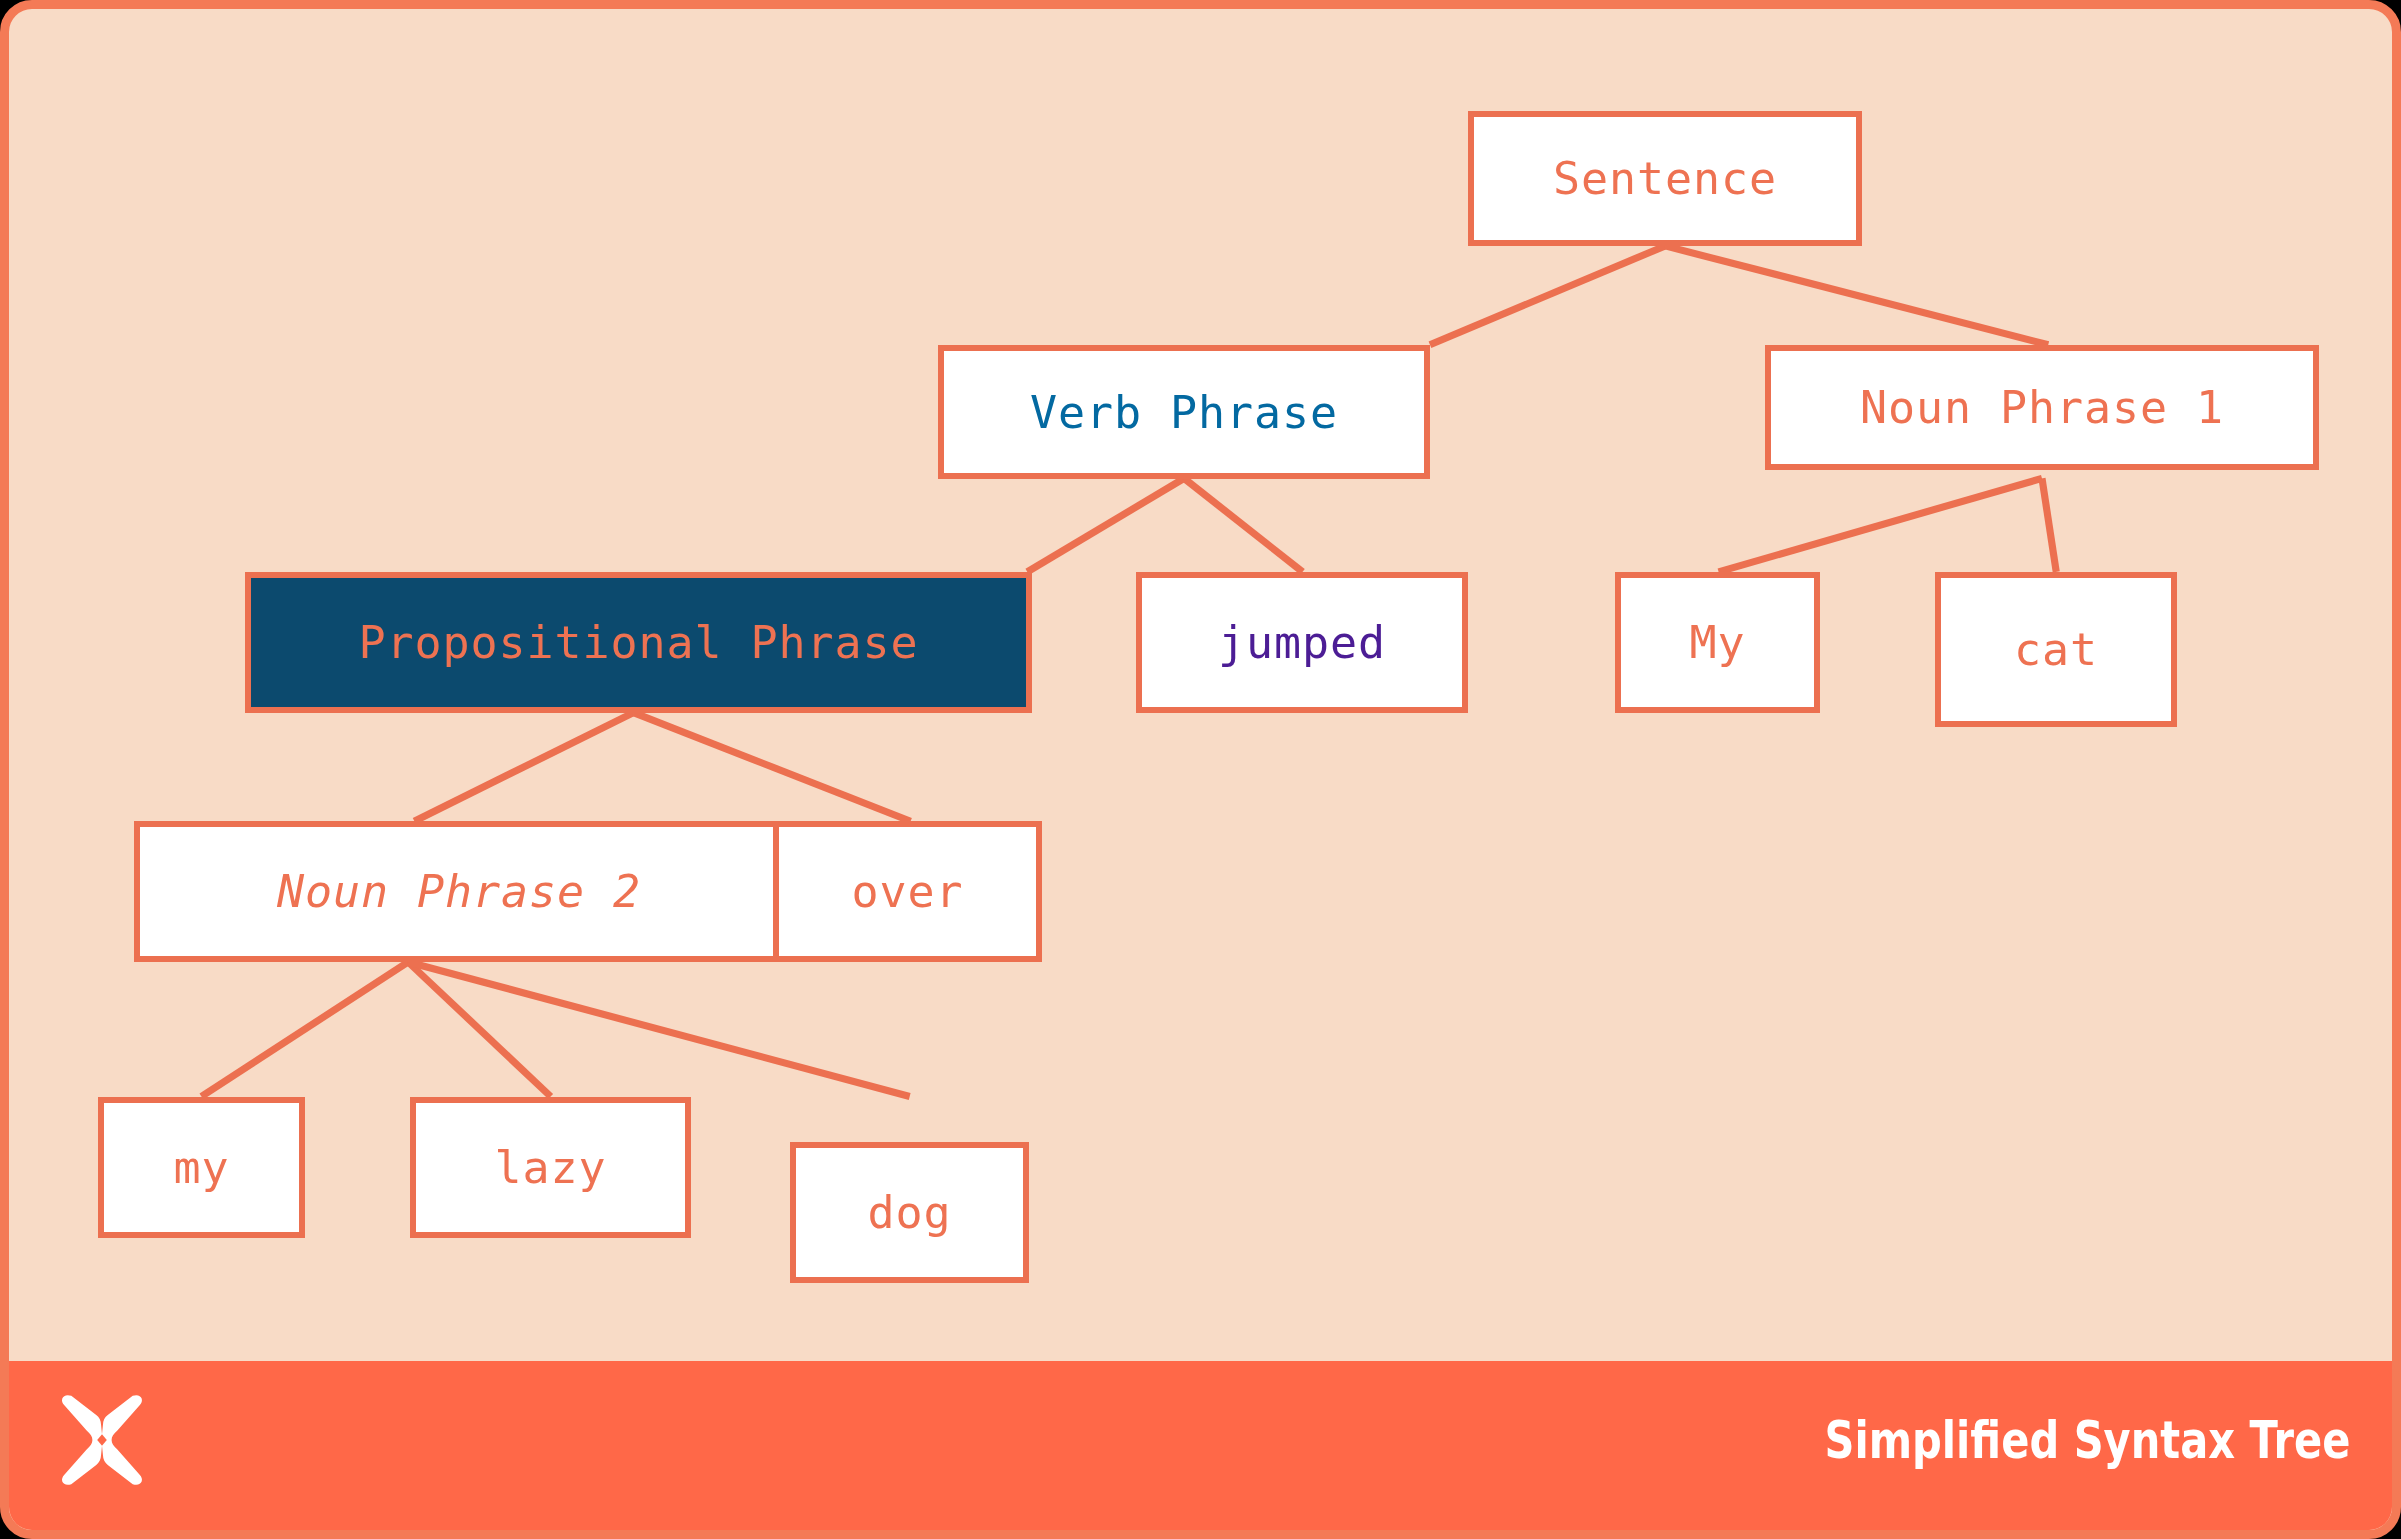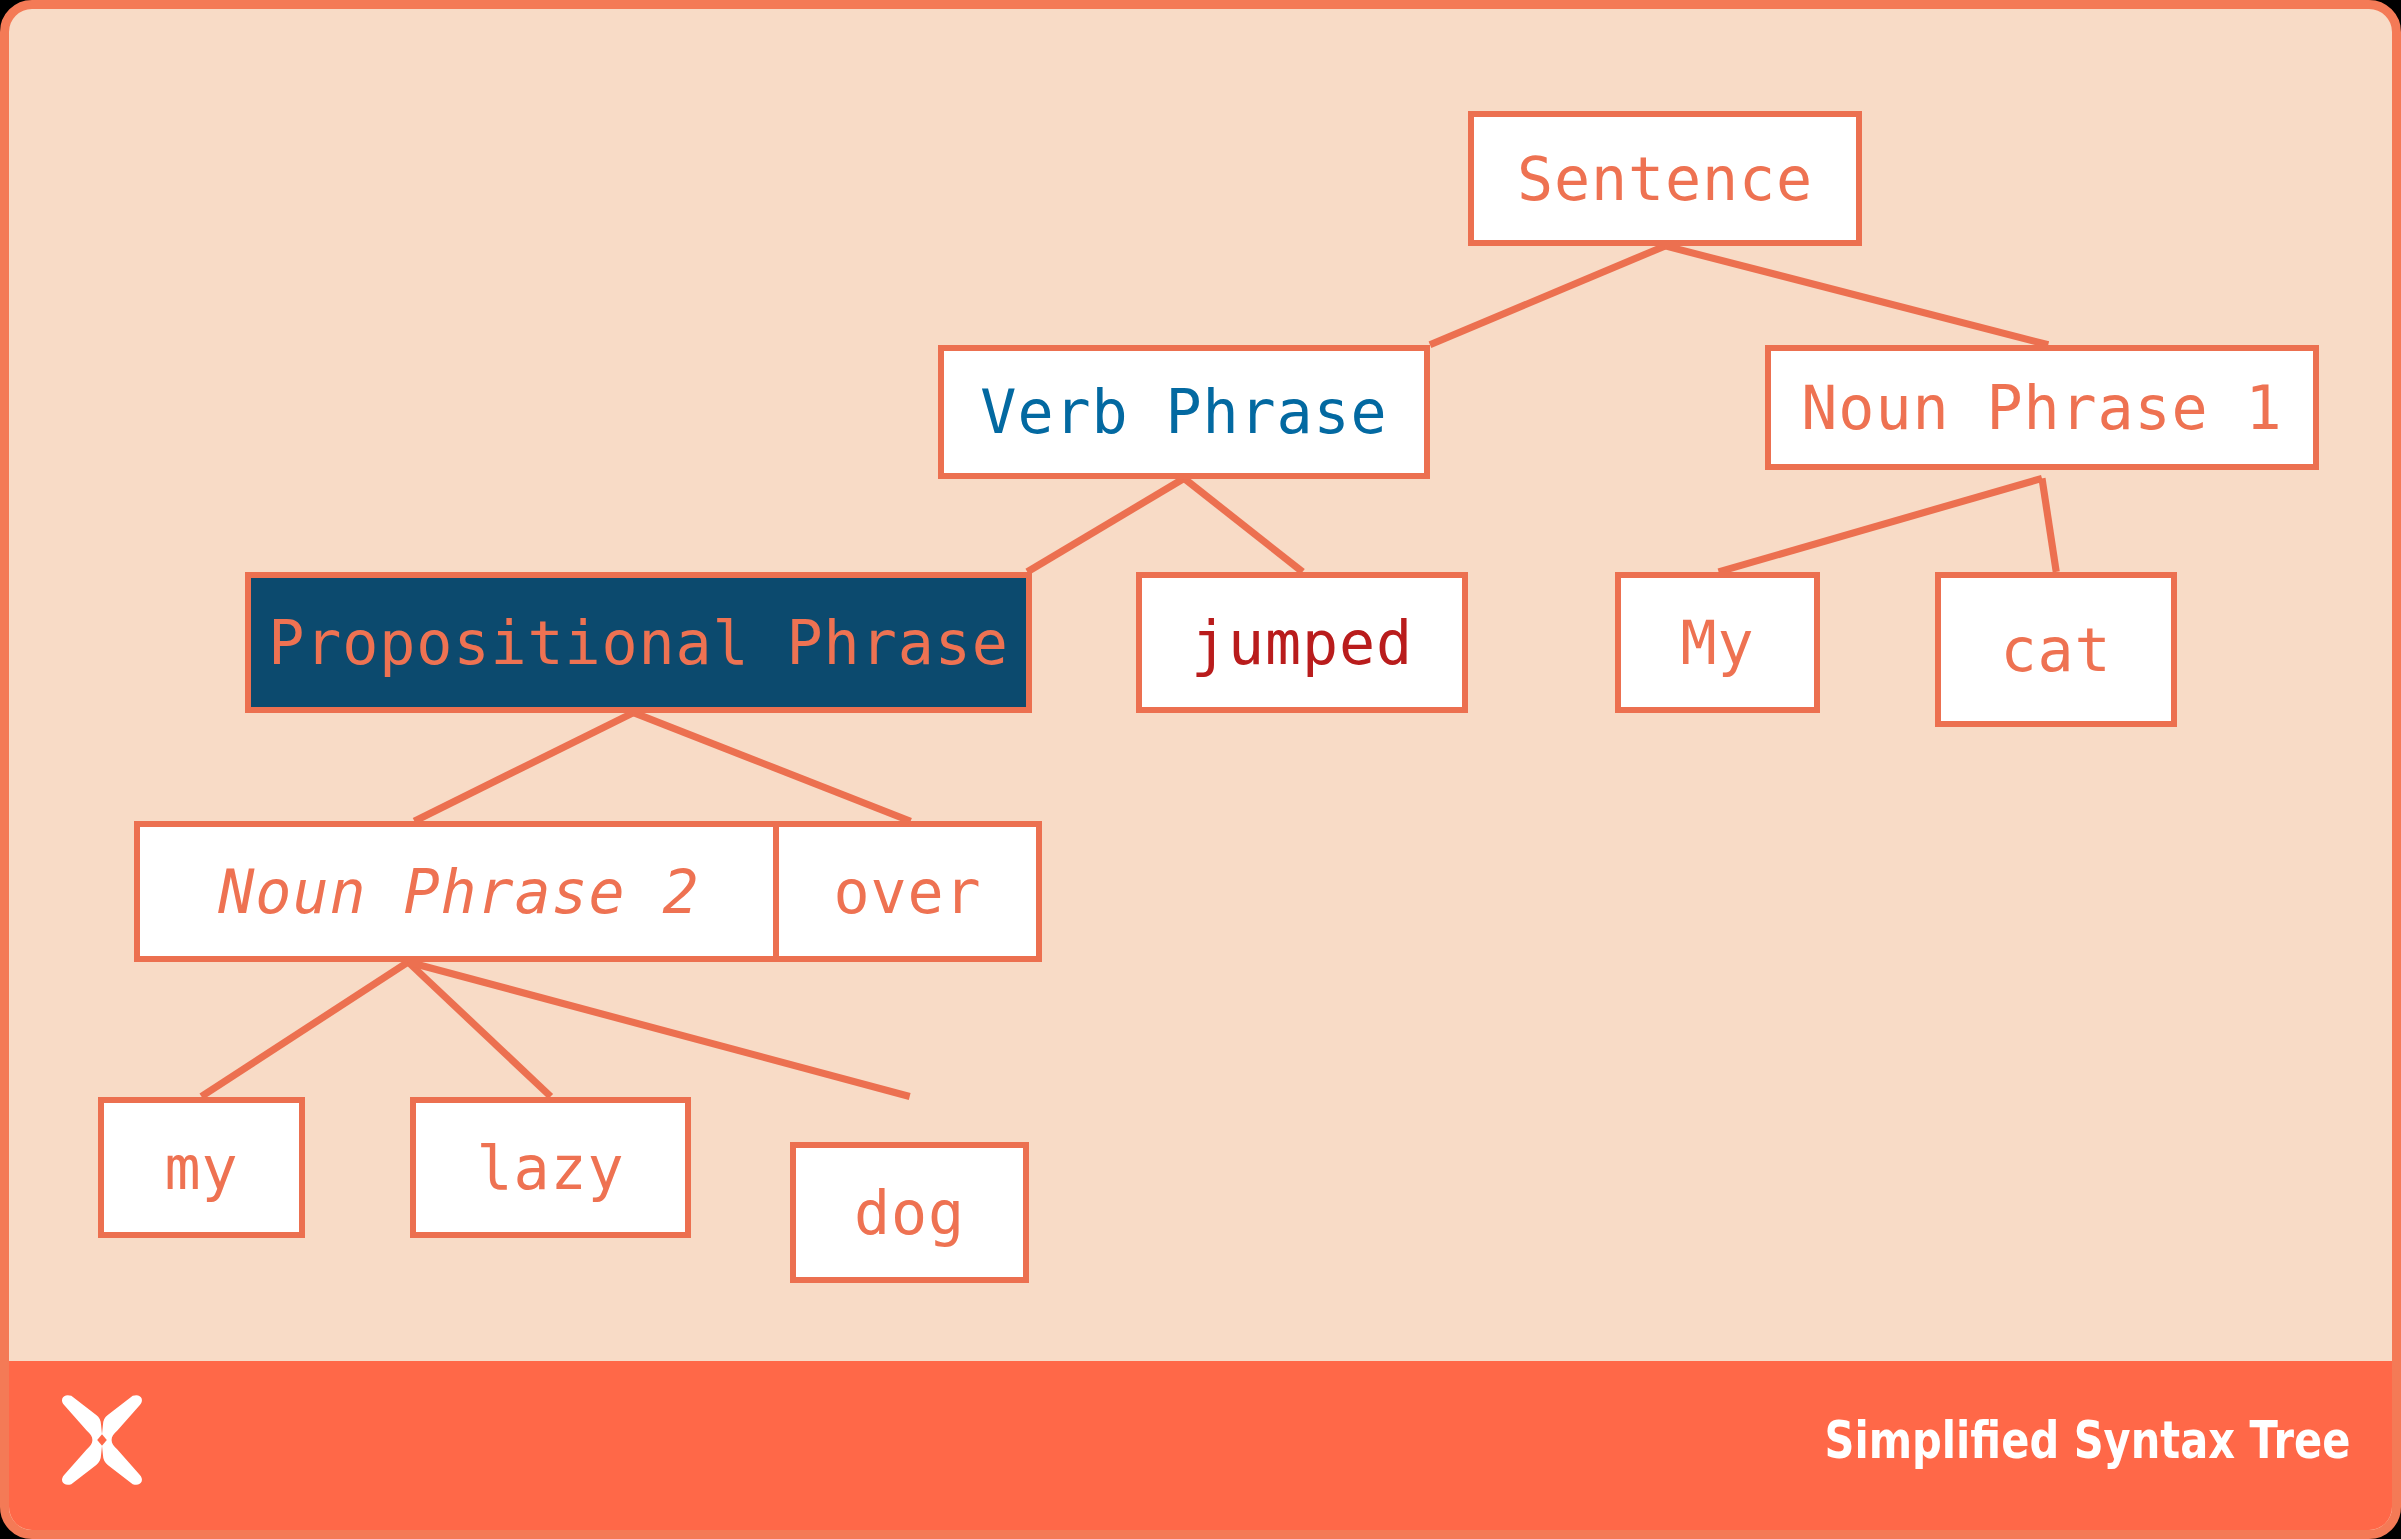--- a/index.html
+++ b/index.html
@@ -45,21 +45,21 @@
     border: 6.2px solid #EC7050;
     display: flex;
     align-items: center;
     justify-content: center;
     z-index: 5;
   }
 
   .node .node-label {
     color: #EE7252;
     font-family: "DejaVu Sans Mono", "Liberation Mono", monospace;
-    font-size: 60px;
+    font-size: 45px;
     line-height: 1;
     letter-spacing: 0.9px;
     white-space: nowrap;
   }
 
   
   #footer {
     position: absolute;
     left: 0;
     bottom: 0;
@@ -117,21 +117,21 @@
         <div class="node" style="left: 929px; top: 336px; width: 492px; height: 134px; background: rgb(255, 255, 255); border-color: rgb(236, 112, 80);">
           <span class="node-label" style="color: #0369a1; text-align: right;">Verb Phrase</span>
         </div>
         <div class="node" style="left: 1756px; top: 336px; width: 554px; height: 125px; background: rgb(255, 255, 255); border-color: rgb(236, 112, 80);">
           <span class="node-label" style="color: rgb(238, 114, 82);">Noun Phrase 1</span>
         </div>
         <div class="node" style="left: 236px; top: 563px; width: 787px; height: 141px; background: #0c4a6e; border-color: rgb(236, 112, 80);">
           <span class="node-label" style="color: rgb(238, 114, 82);">Propositional Phrase</span>
         </div>
         <div class="node" style="left: 1127px; top: 563px; width: 332px; height: 141px; background: rgb(255, 255, 255); border-color: rgb(236, 112, 80);">
-          <span class="node-label" style="color: #b91c1c;">jumped</span>
+          <span class="node-label" style="color: #4c1d95;">jumped</span>
         </div>
         <div class="node" style="left: 1606px; top: 563px; width: 205px; height: 141px; background: rgb(255, 255, 255); border-color: rgb(236, 112, 80);">
           <span class="node-label" style="color: rgb(238, 114, 82);">My</span>
         </div>
         <div class="node" style="left: 1926px; top: 563px; width: 242px; height: 155px; background: rgb(255, 255, 255); border-color: rgb(236, 112, 80);">
           <span class="node-label" style="color: rgb(238, 114, 82);">cat</span>
         </div>
         <div class="node" style="left: 125px; top: 812px; width: 650px; height: 141px; background: rgb(255, 255, 255); border-color: rgb(236, 112, 80); font-style: italic;">
           <span class="node-label" style="color: rgb(238, 114, 82);">Noun Phrase 2</span>
         </div>

